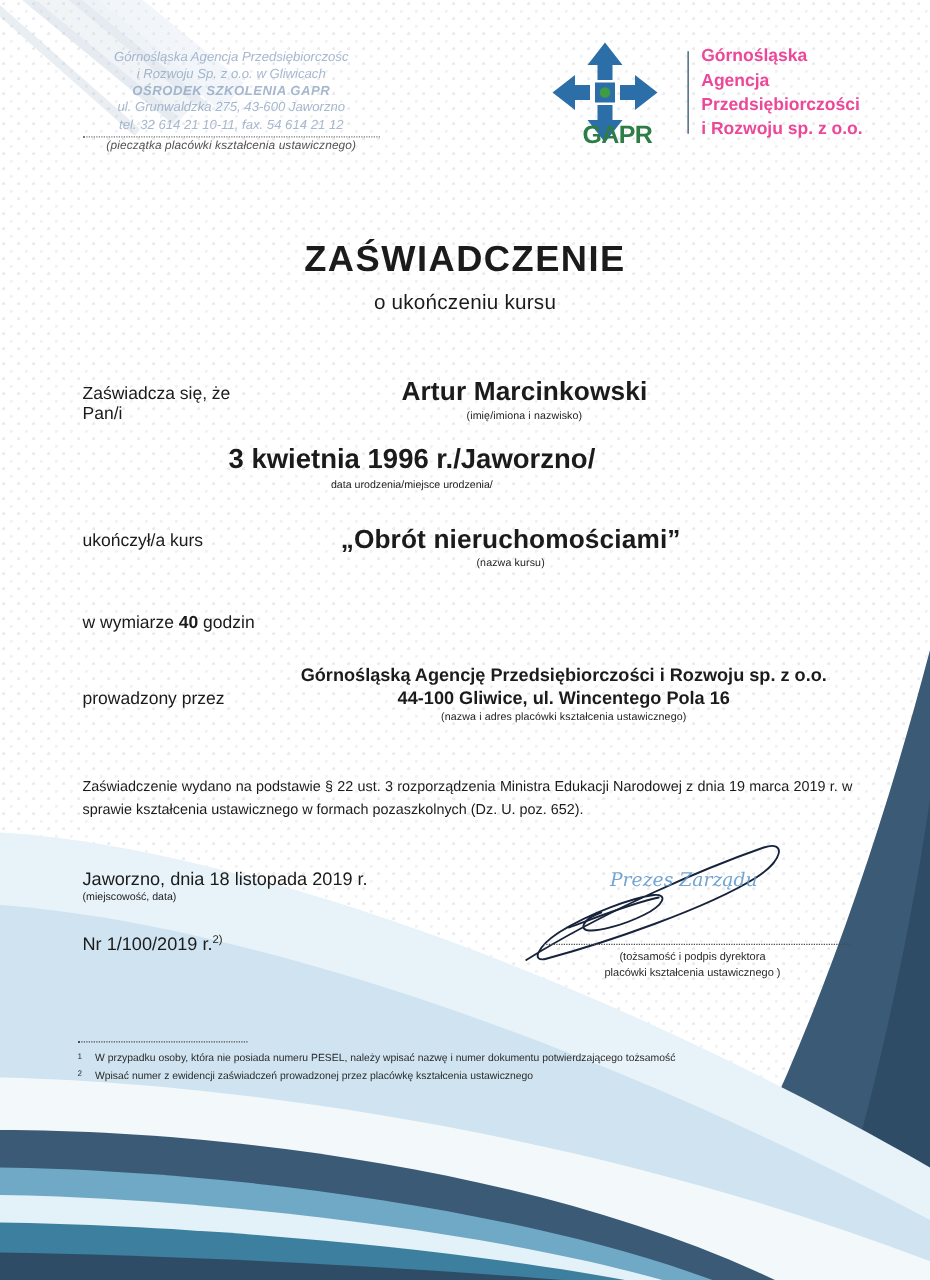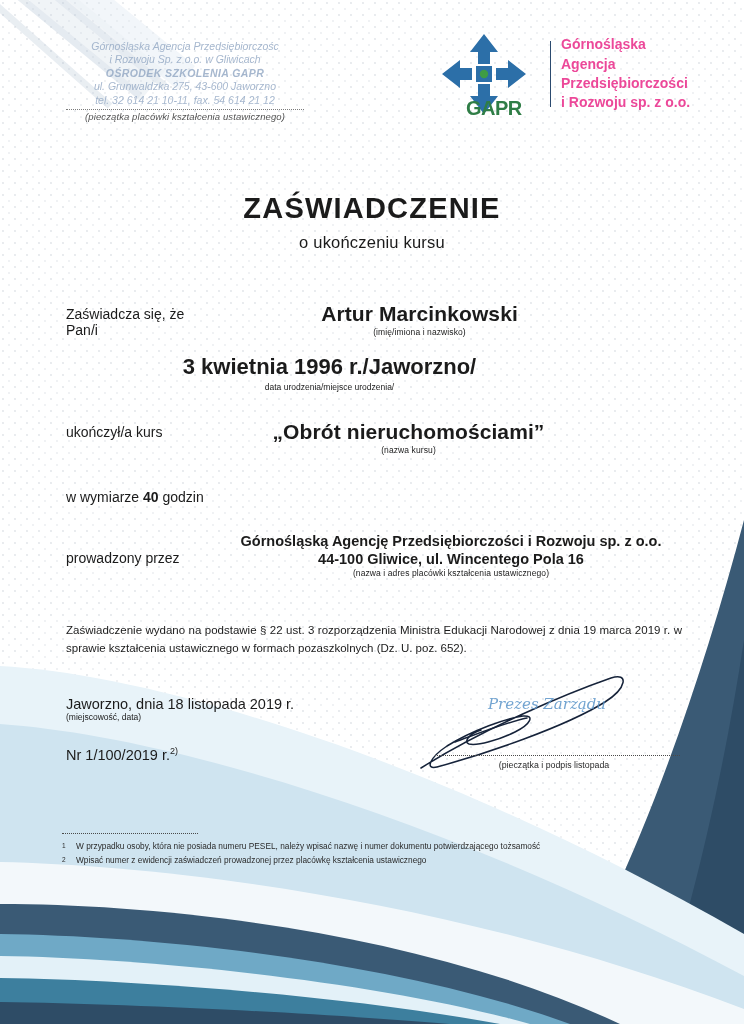--- a/index.html
+++ b/index.html
@@ -393,21 +393,22 @@
       <g fill="none" stroke="#16233a" stroke-width="1.5" stroke-linecap="round">
         <path d="M6 96 C70 56 150 22 196 6 C214 0 212 16 190 30 C150 55 70 82 22 95 C10 98 14 86 32 74 C58 58 92 46 108 44 C120 43 116 52 100 60 C84 68 62 74 54 72 C48 70 54 62 66 58"></path>
         <path d="M40 70 C62 62 92 50 112 46"></path>
       </g>
     </svg>
     <div class="sig-stamp">
       <div>Prezes Zarządu</div>
     </div>
     <div class="sig-rule"></div>
     <div class="sig-caption">
-      <div>(pieczątka i podpis listopada</div>
+      <div>(tożsamość i podpis dyrektora</div>
+      <div>placówki kształcenia ustawicznego )</div>
     </div>
   </div>
 
   <div class="footnotes">
     <div class="fn-rule"></div>
     <div class="fn-item">
       <div class="fn-num">1</div>
       <div>W przypadku osoby, która nie posiada numeru PESEL, należy wpisać nazwę i numer dokumentu potwierdzającego tożsamość</div>
     </div>
     <div class="fn-item">

